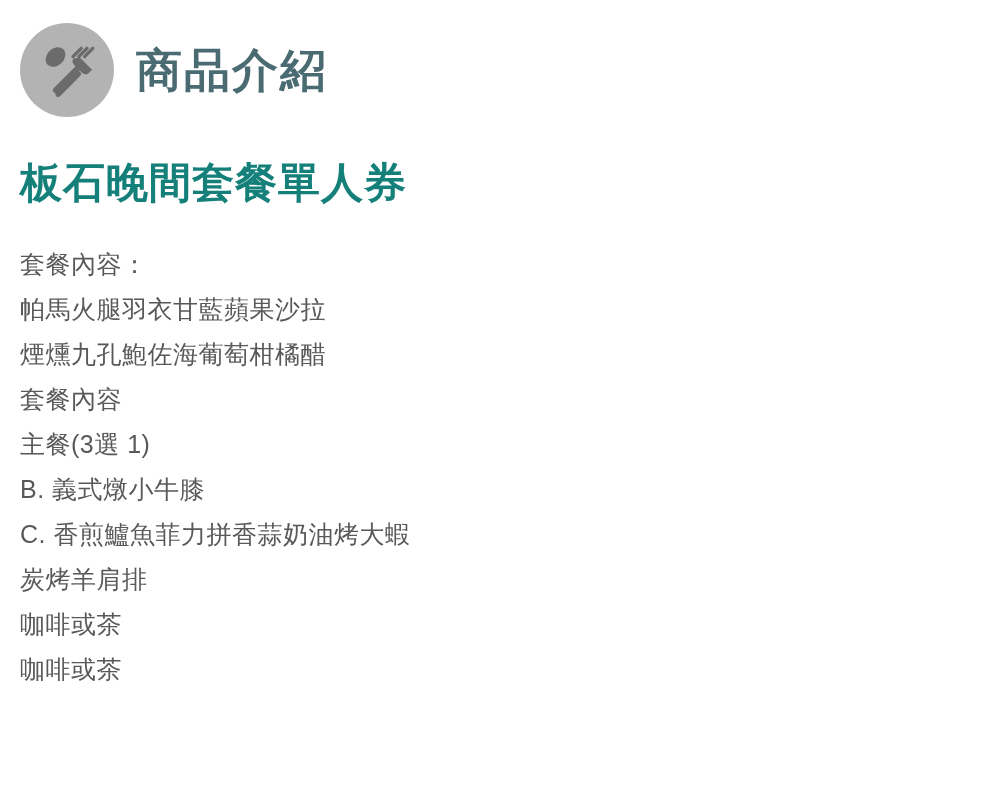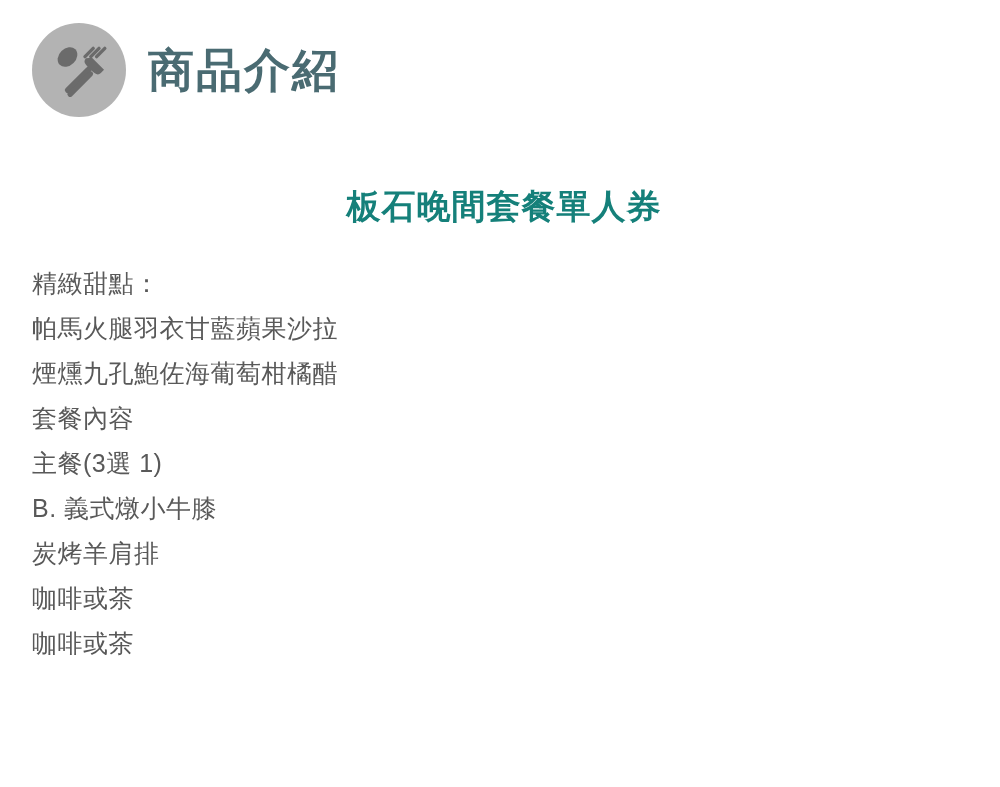--- a/index.html
+++ b/index.html
@@ -13,21 +13,21 @@
     height: 787px;
     font-family: "Liberation Sans", "DejaVu Sans", sans-serif;
     color: #4a4a4a;
     overflow: hidden;
   }
   .page {
     position: relative;
     width: 1000px;
     height: 787px;
     box-sizing: border-box;
-    padding: 22px 24px 0 32px;
+    padding: 22px 24px 0 20px;
   }
 
   
   .header {
     display: flex;
     align-items: center;
     gap: 22px;
     height: 96px;
   }
   .header-badge {
@@ -47,27 +47,26 @@
     font-size: 46px;
     font-weight: bold;
     color: #4a6b72;
     letter-spacing: 2px;
     line-height: 1;
     white-space: nowrap;
   }
 
   
   .product-title {
-    margin-top: 68px;
-    font-size: 34px;
+    margin-top: 40px;
+    font-size: 42px;
     font-weight: bold;
     color: #15807a;
     letter-spacing: 1px;
     line-height: 1.2;
-    text-align: center;
   }
 
   
   .description {
     margin-top: 34px;
   }
   .description-line {
     font-size: 25px;
     line-height: 45px;
     color: #595959;
@@ -95,24 +94,25 @@
           <rect x="27.5" y="26" width="5.5" height="34" rx="2.6" transform="rotate(45 30.2 43)"></rect>
         </g>
       </svg>
     </div>
     <div class="header-title">商品介紹</div>
   </div>
 
   <div class="product-title">板石晚間套餐單人券</div>
 
   <div class="description">
-    <div class="description-line">精緻甜點：</div>
+    <div class="description-line">套餐內容：</div>
     <div class="description-line">帕馬火腿羽衣甘藍蘋果沙拉</div>
     <div class="description-line">煙燻九孔鮑佐海葡萄柑橘醋</div>
     <div class="description-line">套餐內容</div>
     <div class="description-line">主餐(3選 1)</div>
     <div class="description-line">B. 義式燉小牛膝</div>
+    <div class="description-line">C. 香煎鱸魚菲力拼香蒜奶油烤大蝦</div>
     <div class="description-line">炭烤羊肩排</div>
     <div class="description-line">咖啡或茶</div>
     <div class="description-line">咖啡或茶</div>
   </div>
 
 </div>
 
 </body></html>

